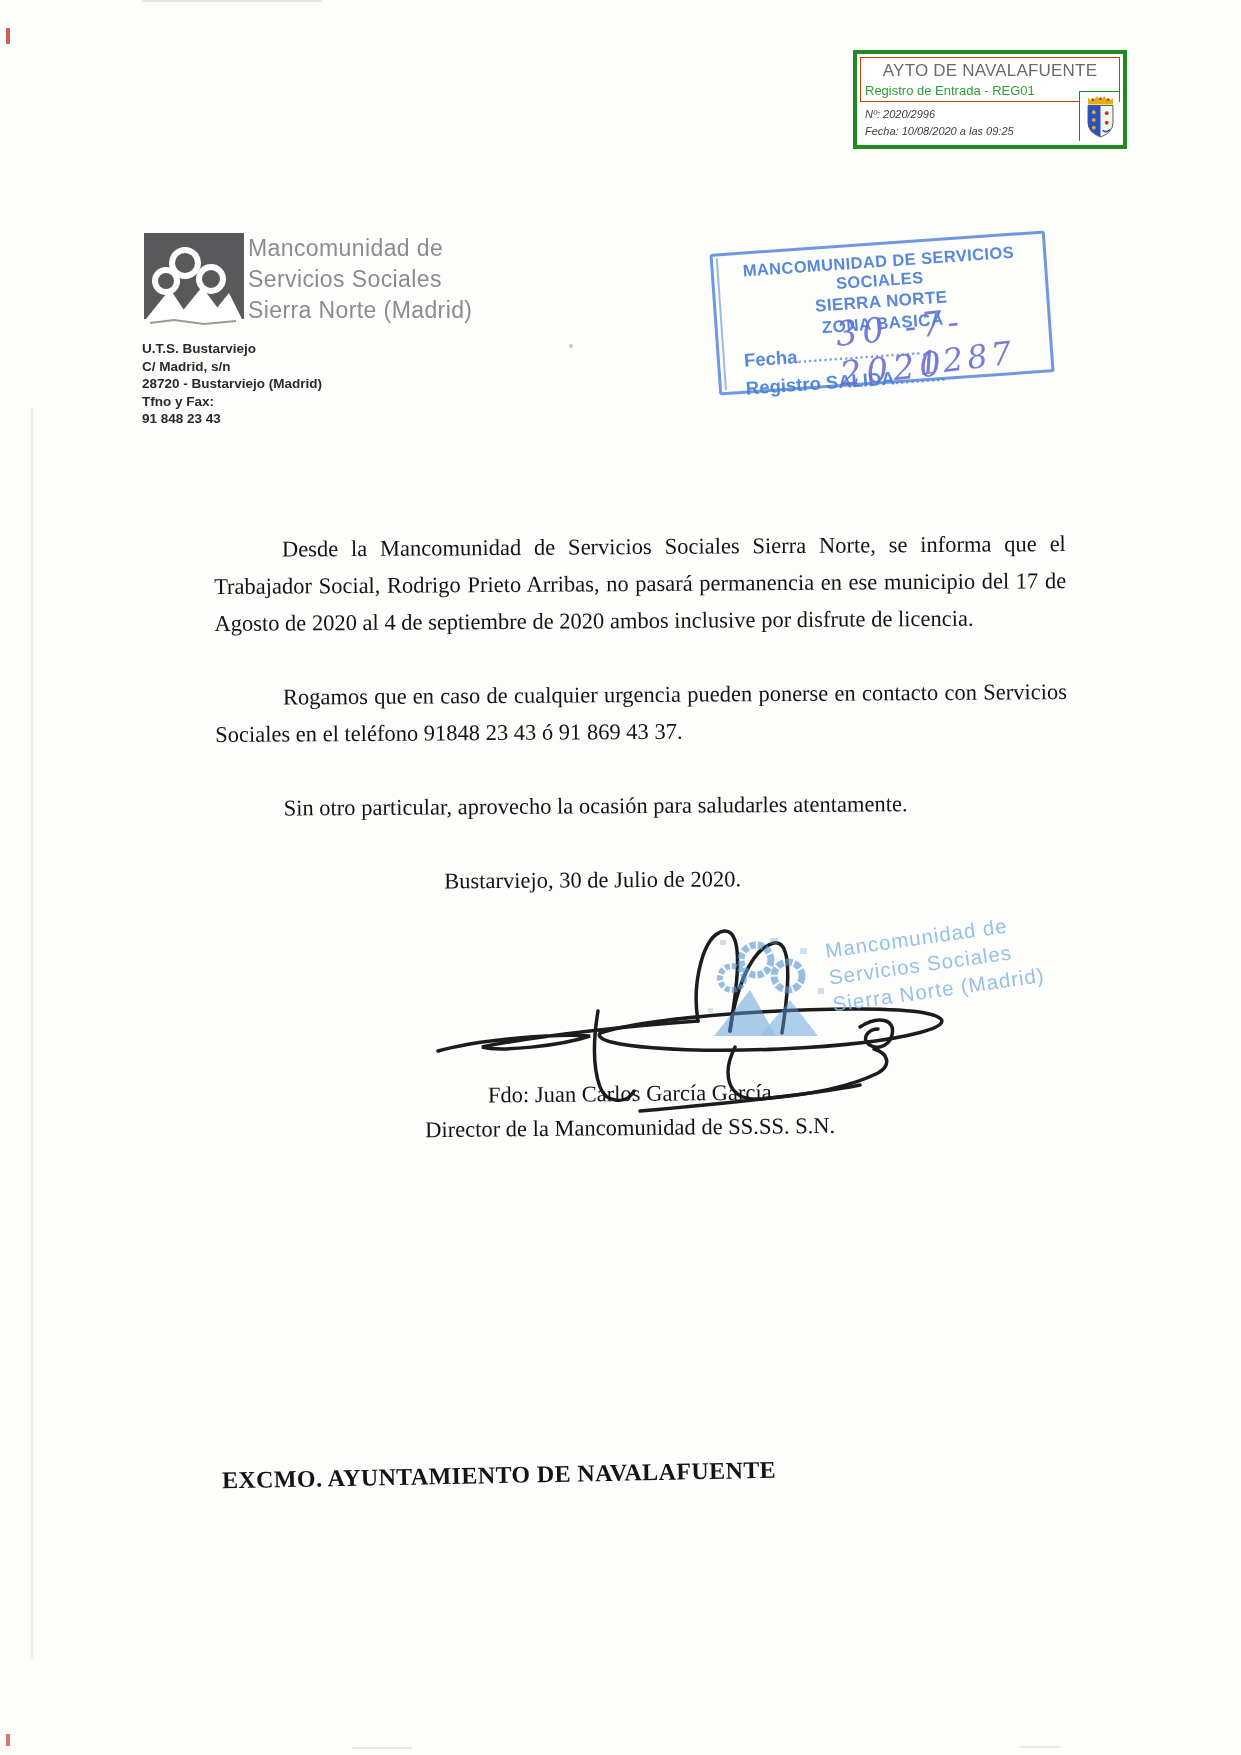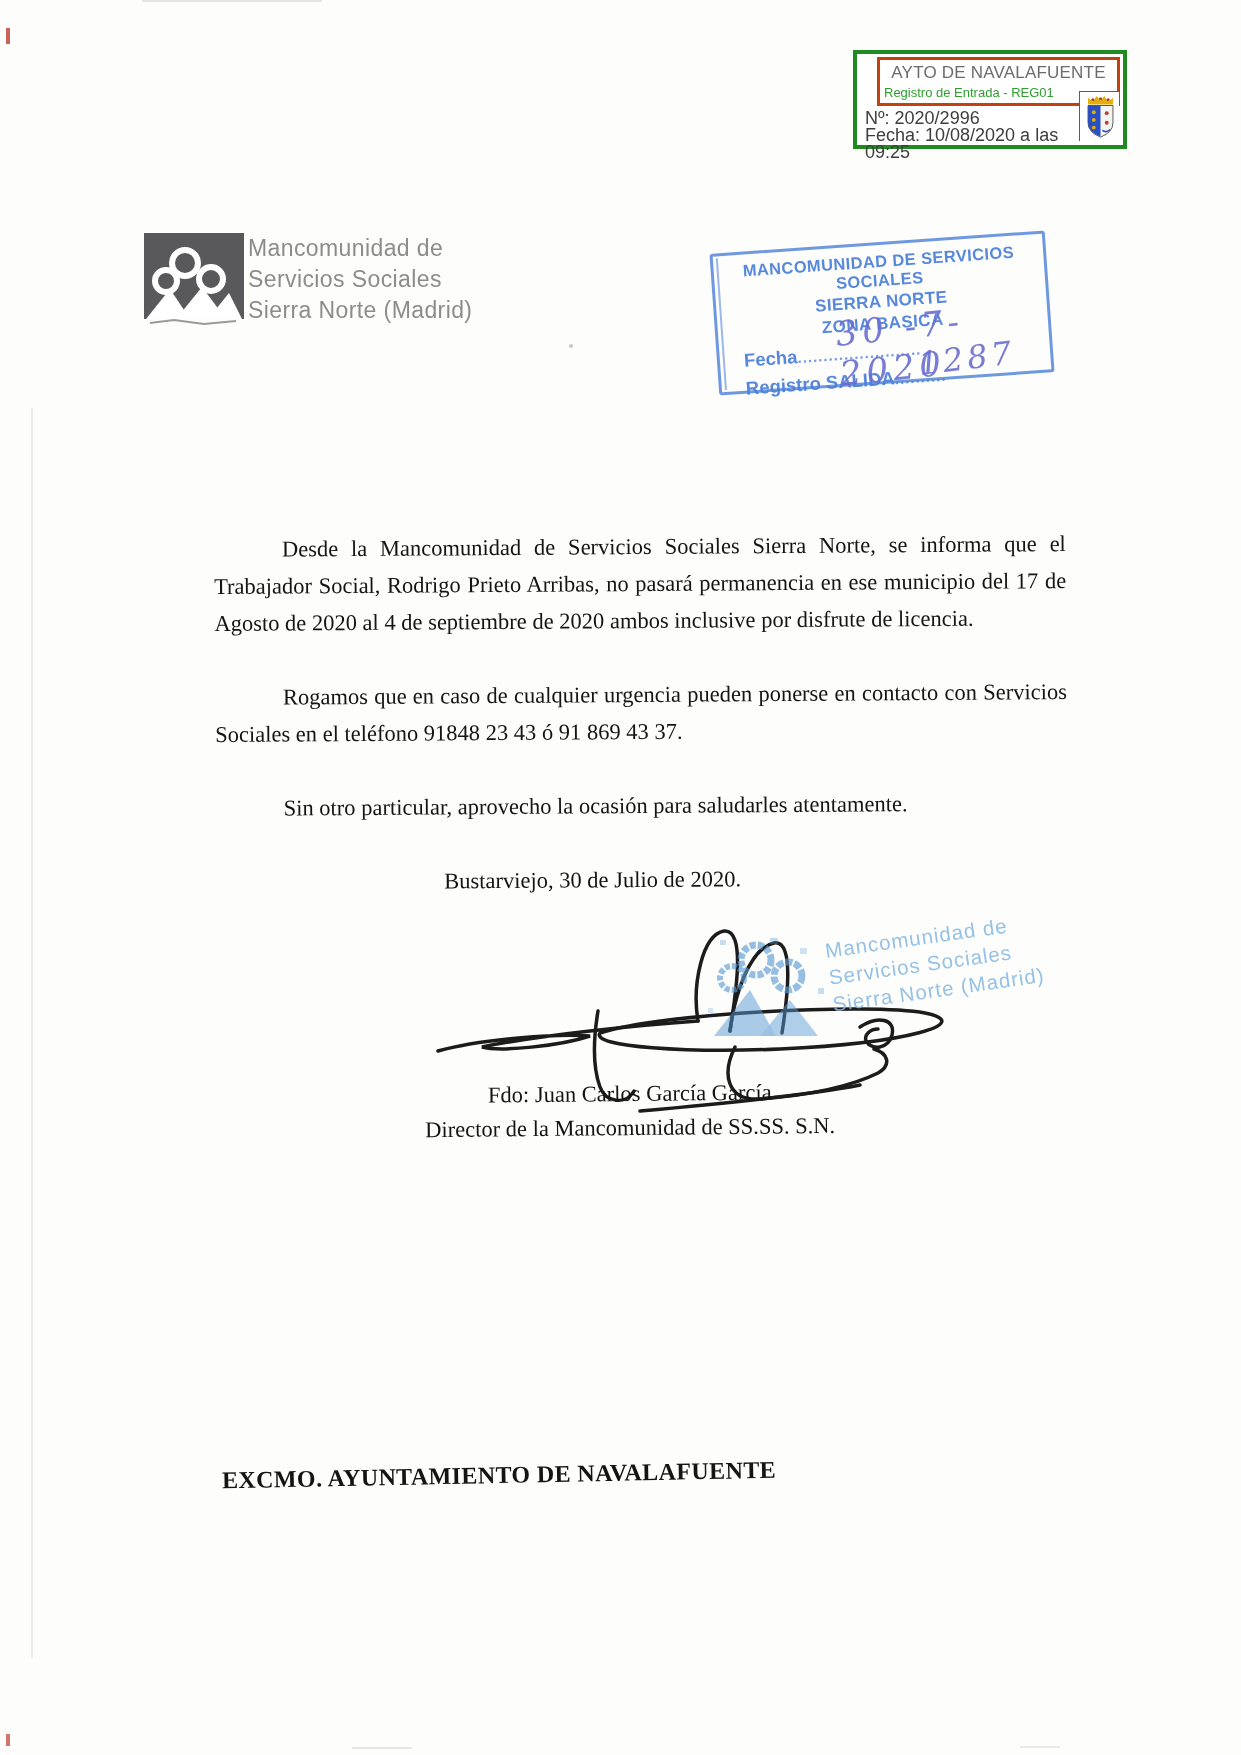--- a/index.html
+++ b/index.html
@@ -13,24 +13,24 @@
   .red-mark-top { left:6px; top:28px; width:4px; height:16px; background:#c23a2e; opacity:.8; }
   .red-mark-bottom { left:6px; top:1734px; width:4px; height:12px; background:#c23a2e; opacity:.7; }
   .top-speck { left:142px; top:0; width:180px; height:2px; background:#cfcfca; opacity:.5; }
   .bottom-speck-1 { left:352px; top:1747px; width:60px; height:2px; background:#d8d8d3; opacity:.6; }
   .bottom-speck-2 { left:1020px; top:1746px; width:40px; height:2px; background:#d8d8d3; opacity:.5; }
   .dot-speck { left:569px; top:344px; width:4px; height:4px; border-radius:50%; background:#b9b9b4; opacity:.8; }
 
   
   .entry-stamp { position:absolute; left:853px; top:50px; width:274px; height:99px;
                  border:4px solid #1f8a1f; background:#fff; padding:3px; }
-  .entry-inner { border:3px solid #c2410c;margin-left:17px; }
+  .entry-inner { border:1px solid #c2410c; }
   .entry-title { text-align:center; color:#6b6b6b; font-size:17px; padding:3px 0 2px; letter-spacing:.2px; }
   .entry-registry { color:#2f9e2f; font-size:13px; padding:0 0 3px 4px; }
-  .entry-data { padding:4px 2px 0 5px; color:#3d3d3d; font-size:18px; line-height:17px; width:212px; }
+  .entry-data { padding:4px 2px 0 5px; color:#3d3d3d; font-size:11px; line-height:17px; width:212px;font-style:italic; }
   .entry-coat { position:absolute; right:4px; bottom:4px; width:40px; height:50px;
                 border-left:1px solid #1f8a1f; border-top:1px solid #1f8a1f; padding:2px 1px 0 4px; background:#fff; }
 
   
   .logo-box { position:absolute; left:144px; top:233px; width:100px; height:94px; }
   .org-name { position:absolute; left:248px; top:233px; color:#8c8c8c; font-size:23px; line-height:31px; letter-spacing:.4px; }
   .address-block { position:absolute; left:142px; top:340px; color:#2a2a2a; font-size:13.5px; font-weight:bold; line-height:17.5px; }
 
   
   .salida-stamp { position:absolute; left:714px; top:242px; width:336px; height:142px;
@@ -120,20 +120,27 @@
       <path d="M6,90 L30,87 L60,91 L92,88" stroke="#9a9a98" stroke-width="2" fill="none"></path>
     </svg>
   </div>
 
   <div class="org-name">
     <div>Mancomunidad de</div>
     <div>Servicios Sociales</div>
     <div>Sierra Norte (Madrid)</div>
   </div>
 
+  <div class="address-block">
+    <div>U.T.S. Bustarviejo</div>
+    <div>C/ Madrid, s/n</div>
+    <div>28720 - Bustarviejo (Madrid)</div>
+    <div>Tfno y Fax:</div>
+    <div>91 848 23 43</div>
+  </div>
 
   <div class="salida-stamp">
     <div class="salida-line salida-line1">MANCOMUNIDAD DE SERVICIOS SOCIALES</div>
     <div class="salida-line salida-line2">SIERRA NORTE</div>
     <div class="salida-line salida-line3">ZONA BASICA</div>
     <div class="stamp-row">
       <span>Fecha</span><span class="stamp-dots">........................</span>
     </div>
     <div class="stamp-row">
       <span>Registro SALIDA</span><span class="stamp-dots">..........</span>

